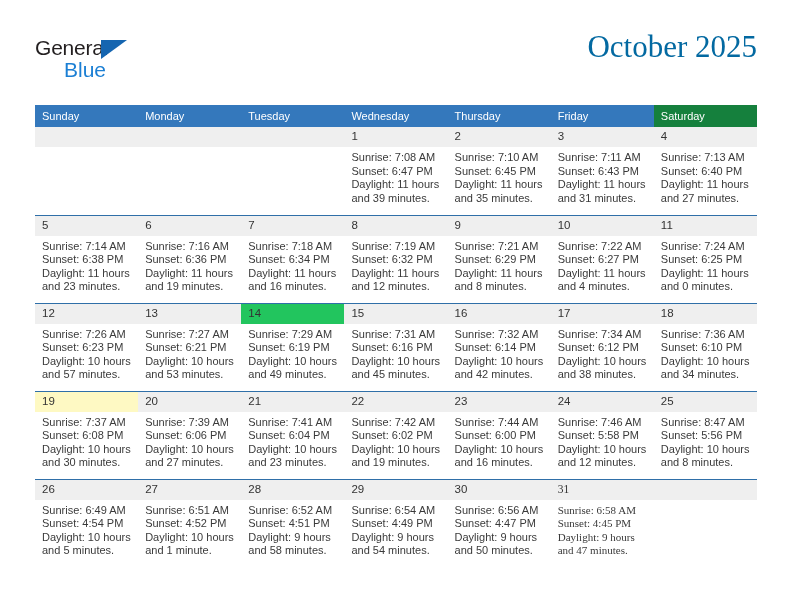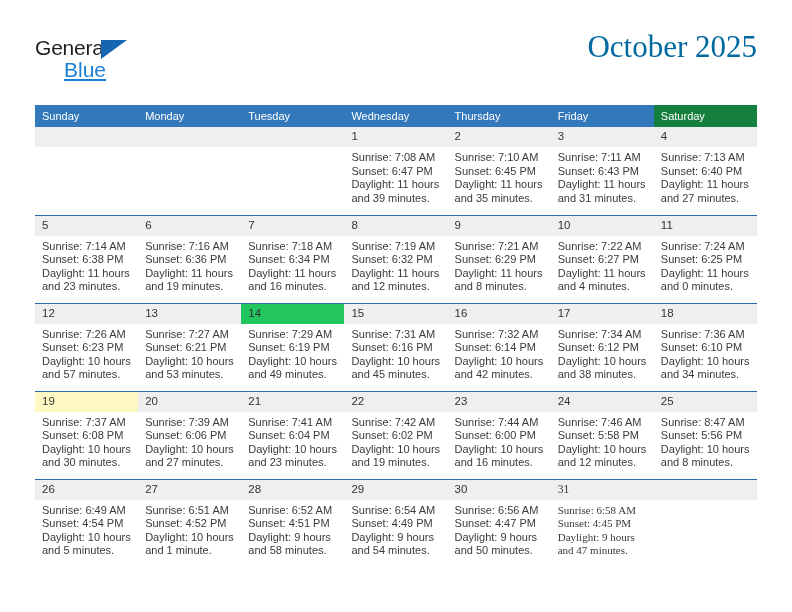--- a/index.html
+++ b/index.html
@@ -139,21 +139,21 @@
 </head>
 <body>
 
 <div id="page">
 
   <div class="header">
 
     <div class="logo">
       <span class="logo-general">General</span>
       <span class="logo-triangle" style="border-left-color: rgb(21, 101, 176);"></span>
-      <span class="logo-blue" style="color: rgb(27, 127, 212); text-decoration: underline;">Blue</span>
+      <span class="logo-blue" style="color: rgb(27, 127, 212);">Blue</span>
     </div>
 
     <div class="title-block">
       <h1 class="month-title">October 2025</h1>
     </div>
 
   </div>
 
   <div class="calendar">
     <table class="cal-table">

